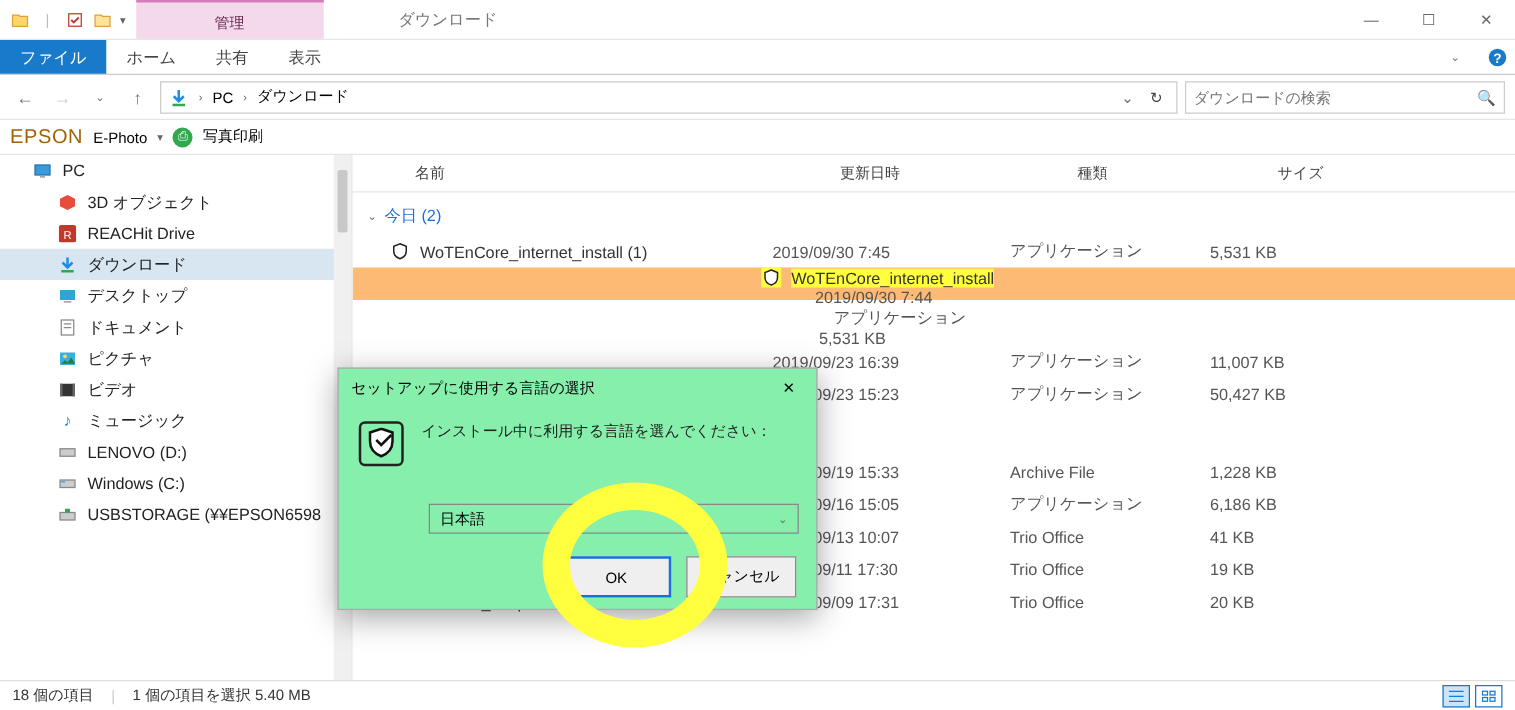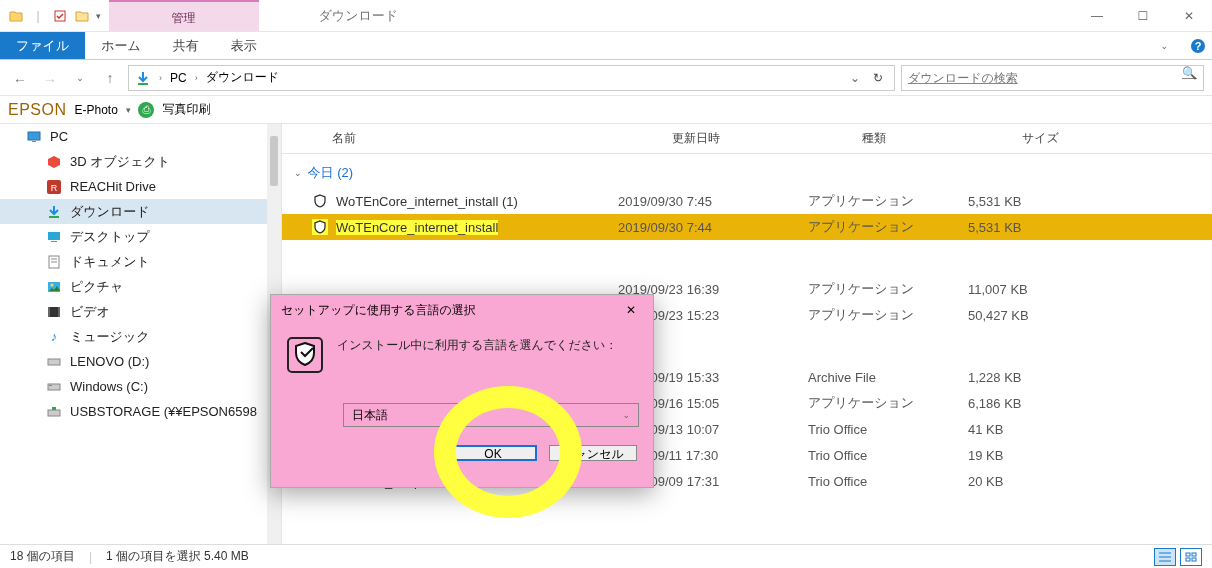--- a/index.html
+++ b/index.html
@@ -23,21 +23,21 @@
 .ribbon .spacer { flex: 1; }
 .ribbon .ctx-under { width: 150px; text-align: center; display: flex; align-items: center; justify-content: center; background: #fdf2f9; color: #444; border: 1px solid #ddd; border-top: none; margin-left: 0; }
 .ribbon .help { width: 28px; display: flex; align-items: center; justify-content: center; color: #1979ca; }
 
 
 .addrrow { height: 36px; display: flex; align-items: center; gap: 6px; padding: 4px 8px; border-bottom: 1px solid #e5e5e5; }
 .navbtn { width: 24px; height: 24px; display: flex; align-items: center; justify-content: center; color: #777; }
 .addrbox { flex: 1; height: 26px; border: 1px solid #ccc; display: flex; align-items: center; padding: 0 6px; gap: 8px; }
 .addrbox .dropdown { margin-left: auto; color: #666; }
 .addrbox .refresh { width: 20px; text-align: center; color: #444; }
-.searchbox { width: 303px; height: 26px; border: 1px solid #ccc; display: flex; padding: 0 6px; color: #888; text-decoration: underline; }
+.searchbox { width: 256px; height: 26px; border: 1px solid #ccc; display: flex; align-items: center; padding: 0 6px; color: #888; }
 .searchbox input { border: none; outline: none; flex: 1; font-size: 12px; color: #888; }
 
 
 .epsonbar { height: 28px; display: flex; align-items: center; gap: 8px; padding: 0 8px; border-bottom: 1px solid #e5e5e5; }
 .epson-logo { color: #a16207; font-weight: normal; font-size: 16px; letter-spacing: 0.5px; }
 .epson-green { width: 16px; height: 16px; border-radius: 50%; background: #2fa84f; display: inline-flex; align-items: center; justify-content: center; color: #fff; font-size: 10px; }
 
 
 .mainarea { display: flex; height: 420px; }
 .navpane { width: 282px; border-right: 1px solid #e5e5e5; overflow: hidden; position: relative; }
@@ -52,38 +52,38 @@
 .cols { height: 30px; display: flex; align-items: center; border-bottom: 1px solid #e5e5e5; color: #444; font-size: 12px; }
 .cols div { padding-left: 14px; }
 .col-name { width: 340px; margin-left: 36px; }
 .col-date { width: 190px; }
 .col-type { width: 160px; }
 .col-size { flex: 1; }
 
 .list { flex: 1; overflow: hidden; padding-top: 4px; }
 .group { color: #1a6fd6; font-size: 13px; padding: 6px 0 6px 12px; display: flex; align-items: center; gap: 6px; }
 .row { display: flex; align-items: center; height: 26px; font-size: 13px; color: #333; }
-.row.sel { background: #eab308; }
+.row.sel { background: #fdba74; flex-direction: column; }
 .row .c1 { width: 336px; padding-left: 30px; display: flex; align-items: center; gap: 8px; }
 .row .c2 { width: 190px; color: #555; }
 .row .c3 { width: 160px; color: #555; }
 .row .c4 { flex: 1; color: #555; text-align: left; padding-right: 130px; }
 .row .ic { width: 16px; height: 16px; display: inline-flex; align-items: center; justify-content: center; }
 .hl { background: #ffff40; }
 
 
-.dialog { position: absolute; left: 270px; top: 294px; width: 384px; height: 194px; background: #f9a8d4; border: 1px solid #aaa; box-shadow: 0 6px 24px rgba(0,0,0,0.35); z-index: 50; }
+.dialog { position: absolute; left: 270px; top: 294px; width: 384px; height: 194px; background: #86efac; border: 1px solid #aaa; box-shadow: 0 6px 24px rgba(0,0,0,0.35); z-index: 50; }
 .dlg-title { height: 30px; display: flex; align-items: center; justify-content: space-between; padding: 0 10px; font-size: 12px; }
 .dlg-close { width: 24px; height: 24px; display: flex; align-items: center; justify-content: center; }
 .dlg-body { padding: 12px 16px; display: flex; gap: 14px; align-items: flex-start; }
 .dlg-icon { width: 36px; height: 36px; border: 2px solid #222; border-radius: 5px; display: flex; align-items: center; justify-content: center; }
 .dlg-msg { font-size: 12px; color: #222; }
 .dlg-select { margin: 18px 0 0 72px; width: 296px; height: 24px; border: 1px solid #888; display: flex; align-items: center; padding: 0 8px; justify-content: space-between; font-size: 12px; }
 .dlg-buttons { display: flex; gap: 12px; justify-content: flex-end; padding: 18px 16px 0 0; }
-.dlg-buttons button { width: 88px; height: 16px; border: 1px solid #888; background: #efefef; font-size: 12px; }
+.dlg-buttons button { width: 88px; height: 33px; border: 1px solid #888; background: #efefef; font-size: 12px; }
 .dlg-buttons button.ok { border: 2px solid #1a6fd6; }
 
 
 .yellow-ring { position: absolute; left: 434px; top: 386px; width: 148px; height: 132px; border: 22px solid #ffff40; border-radius: 50%; z-index: 60; pointer-events: none; }
 
 
 .statusbar { position: absolute; bottom: 0; left: 0; right: 0; height: 24px; border-top: 1px solid #ddd; display: flex; align-items: center; padding: 0 10px; gap: 14px; font-size: 12px; color: #333; background: #fff; }
 .statusbar .views { margin-left: auto; display: flex; gap: 4px; }
 .statusbar .viewbtn { width: 22px; height: 18px; border: 1px solid #1979ca; display: flex; align-items: center; justify-content: center; }
 .statusbar .viewbtn.active { background: #cde3f8; }

